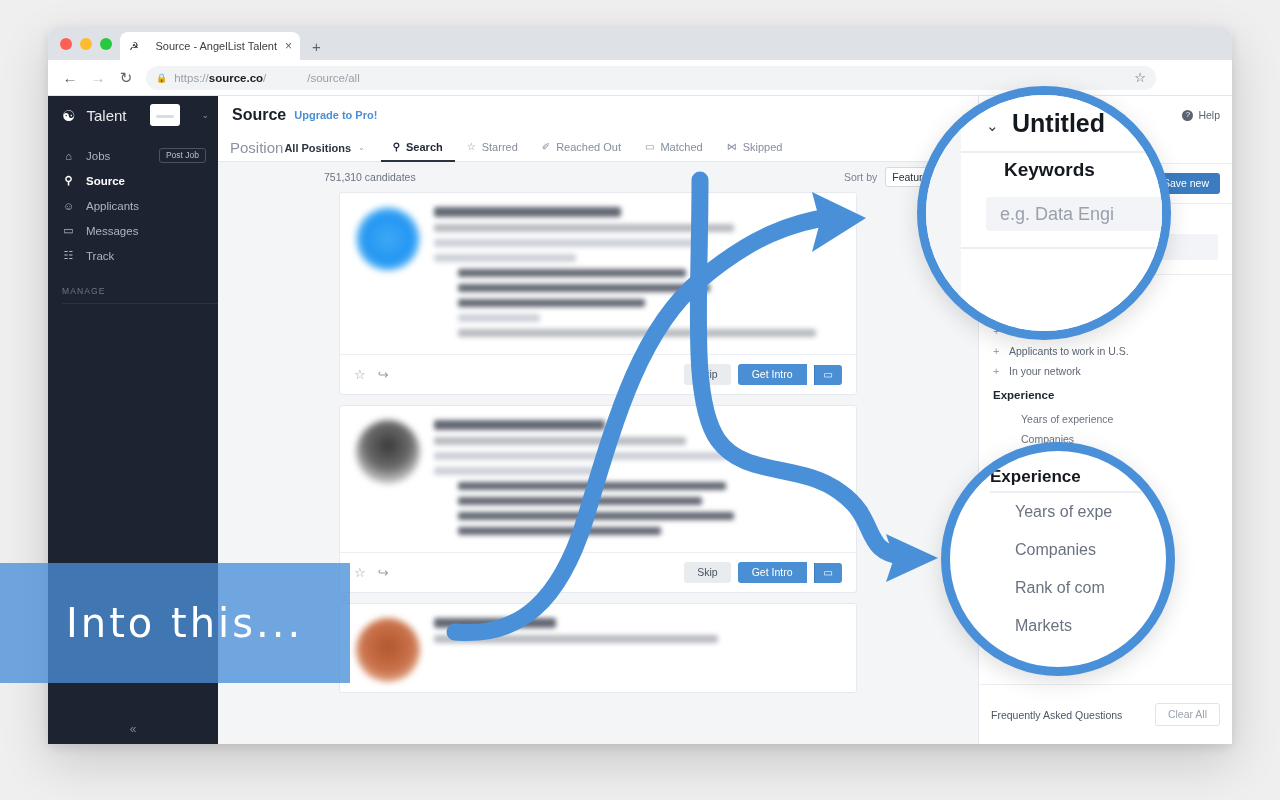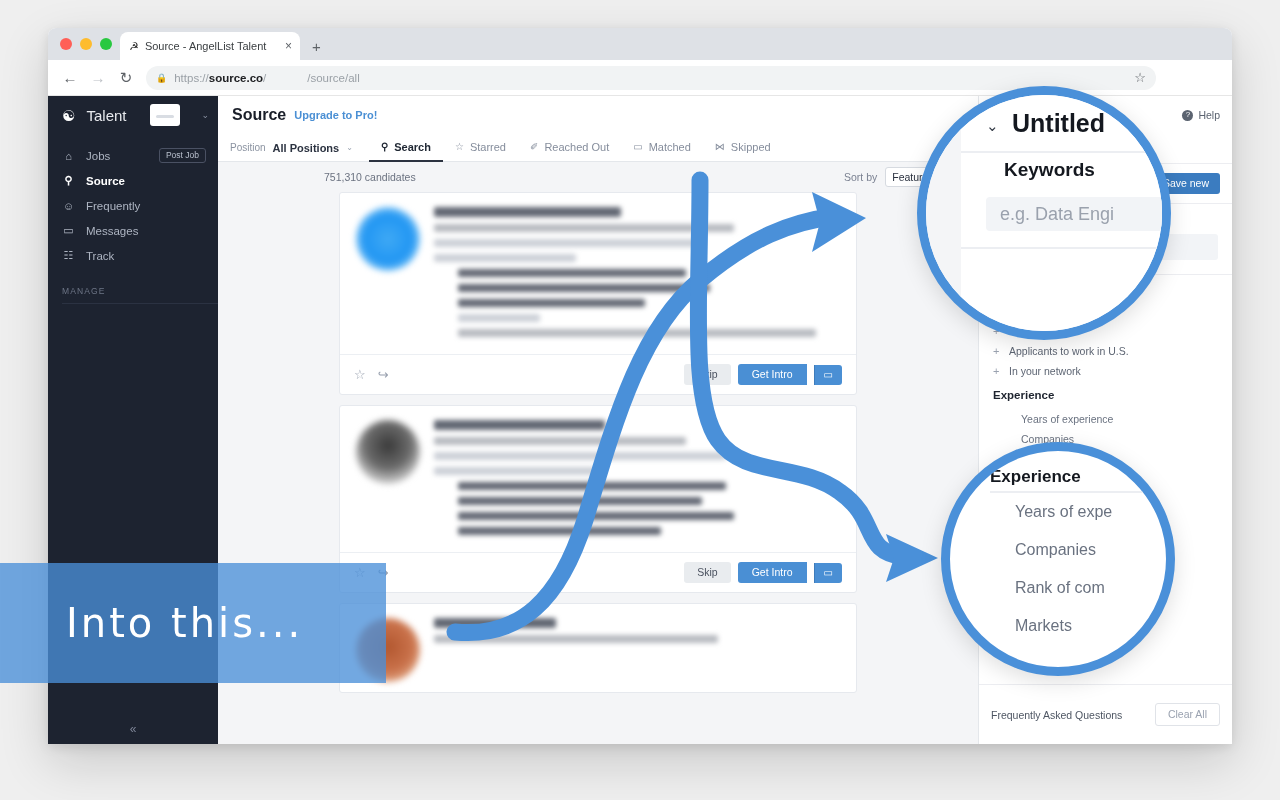--- a/index.html
+++ b/index.html
@@ -27,21 +27,21 @@
   .l-yel { background: #febc2e; }
   .l-grn { background: #28c840; }
   .tab {
     margin-left: 62px; height: 28px; width: 180px; background: #fff;
     border-radius: 8px 8px 0 0; display: flex; align-items: center;
     padding: 0 6px 0 9px; gap: 6px; position: relative;
   }
   .tab-fav { font-size: 11px; line-height: 1; color: #2b2b2b; }
   .tab-title {
     font-size: 11px; color: #3c4043; white-space: nowrap; overflow: hidden;
-    text-overflow: ellipsis; flex: 1;
+    text-overflow: ellipsis; flex: 1; text-align: right;
   }
   .tab-close { font-size: 12px; color: #5f6368; line-height: 1; padding: 0 2px; }
   .newtab { margin-left: 12px; margin-bottom: 6px; font-size: 15px; color: #5f6368; line-height: 1; }
 
   .urlbar {
     height: 36px; background: #fff; display: flex; align-items: center;
     padding: 0 14px; gap: 12px; border-bottom: 1px solid #e6e6e6;
   }
   .nav-ico { font-size: 15px; color: #5f6368; width: 16px; text-align: center; line-height: 1; }
   .nav-ico.dim { color: #bdc1c6; }
@@ -105,21 +105,21 @@
     font-size: 12px; color: #7d8characters;
   }
   .collapse { color: #7d8496; }
 
   
   .center { flex: 1; display: flex; flex-direction: column; min-width: 0; }
   .tabbar {
     height: 28px; background: #fff; display: flex; align-items: center;
     padding: 0 0 0 12px; gap: 0; border-bottom: 1px solid #e4e7eb;
   }
-  .pos-label { font-size: 10px; color: #8b93a1; margin-right: 7px; }
+  .pos-label { font-size: 15px; color: #8b93a1; margin-right: 1px; }
   .pos-value { font-size: 11px; color: #2b3240; font-weight: bold; }
   .pos-chev { font-size: 8px; color: #9aa2b0; margin: 0 16px 0 7px; }
   .vtab {
     display: flex; align-items: center; gap: 6px; font-size: 11px; color: #858d9c;
     height: 28px; padding: 0 12px; border-bottom: 2px solid transparent;
   }
   .vtab.active { color: #1f2733; font-weight: bold; border-bottom-color: #2b3240; }
   .vtab .ti { font-size: 10px; }
 
   .meta {
@@ -247,21 +247,21 @@
   }
 
   .m-exp { position:absolute; left: 40px; top: 16px; font-size: 17px; font-weight: bold; color: #14181f; }
   .m-rulee { position:absolute; left: 40px; top: 40px; right: 0; height: 2px; background:#eceef2; }
   .m-sub { position:absolute; left: 65px; font-size: 16px; color: #6a7280; white-space: nowrap; }
   .m-s1 { top: 52px; } .m-s2 { top: 90px; } .m-s3 { top: 128px; } .m-s4 { top: 166px; }
 
   .arrows { position:absolute; inset:0; }
 
   .banner {
-    position: absolute; left: 0; top: 563px; width: 386px; height: 120px;
+    position: absolute; left: 0; top: 563px; width: 350px; height: 120px;
     background: rgba(74,144,217,.78);
     display: flex; align-items: center; padding-left: 66px;
   }
   .banner-txt {
     color: #fff; font-size: 40px; letter-spacing: 3px; font-weight: normal;
     font-family: "DejaVu Sans", sans-serif;
   }
 </style>
 </head>
 <body>
@@ -311,21 +311,21 @@
             <span class="ni">⌂</span>
             <span>Jobs</span>
             <span class="pill">Post Job</span>
           </div>
           <div class="nav-item active">
             <span class="ni">⚲</span>
             <span>Source</span>
           </div>
           <div class="nav-item">
             <span class="ni">☺</span>
-            <span>Frequently</span>
+            <span>Applicants</span>
           </div>
           <div class="nav-item">
             <span class="ni">▭</span>
             <span>Messages</span>
           </div>
           <div class="nav-item">
             <span class="ni">☷</span>
             <span>Track</span>
           </div>
         </div>

